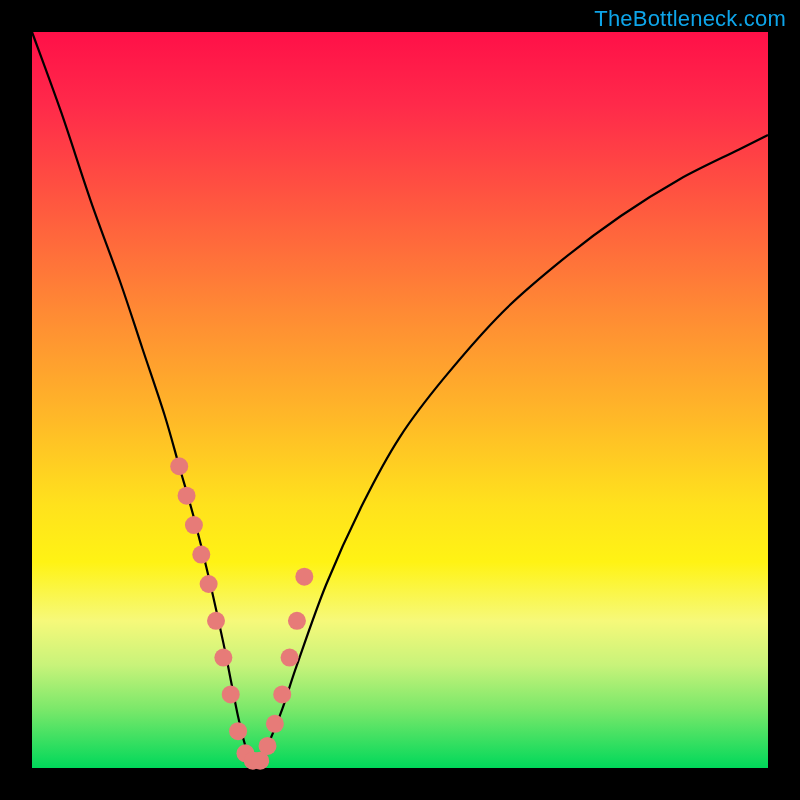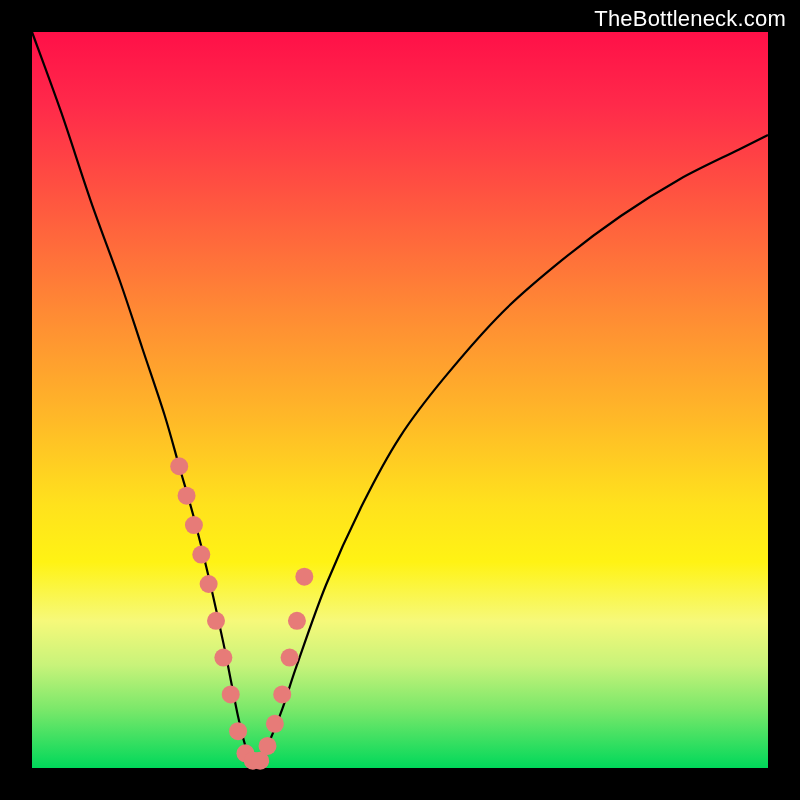--- a/index.html
+++ b/index.html
@@ -34,21 +34,21 @@
       #fff314 72%,
       #f6f97a 80%,
       #c8f37a 86%,
       #7be86a 92%,
       #00d85a 100%);
   }
   .watermark {
     position: absolute;
     top: 6px;
     right: 14px;
-    color: #ffffff;
+    color: #0ea5e9;
     font-size: 22px;
     letter-spacing: 0.2px;
     font-weight: 400;
     user-select: none;
   }
   svg.curve {
     position: absolute;
     left: 0;
     top: 0;
     width: 736px;

